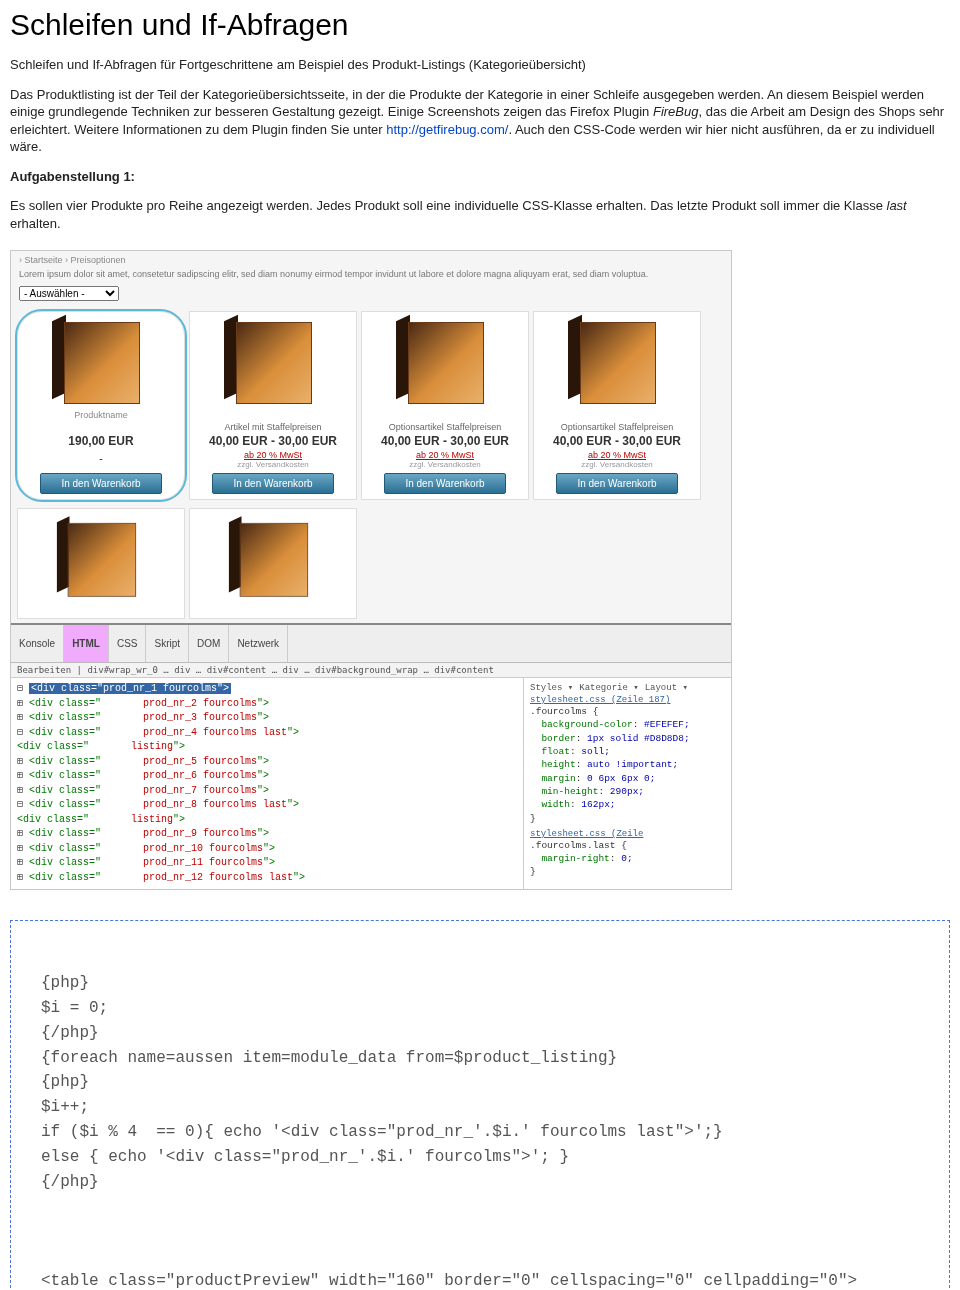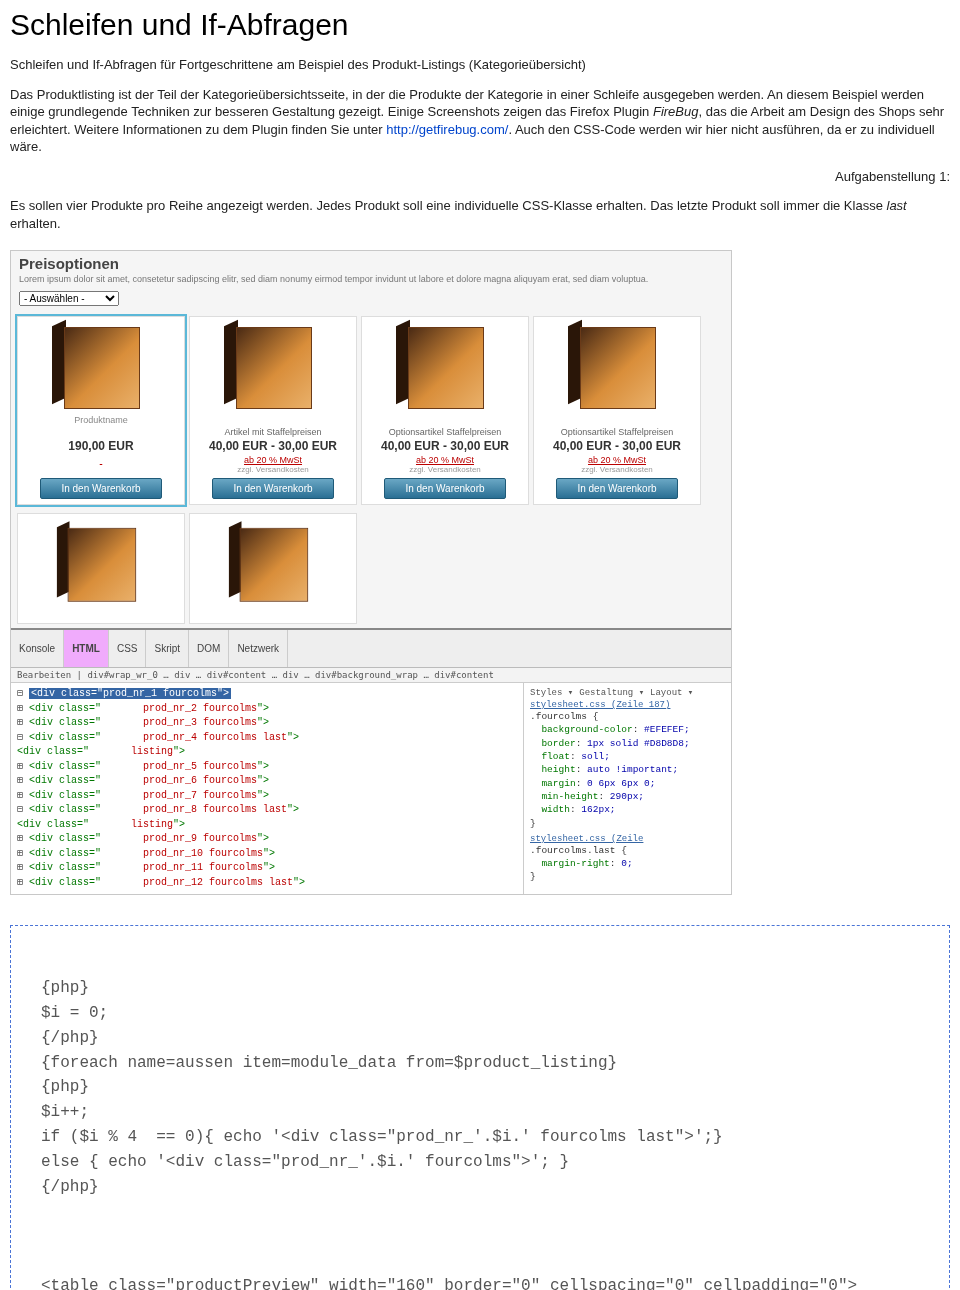--- a/index.html
+++ b/index.html
@@ -14,21 +14,21 @@
   h1 {
     font-size: 30px;
     font-weight: normal;
     margin: 0 0 14px 0;
     color: #000;
   }
   p {
     margin: 0 0 12px 0;
     line-height: 1.35;
   }
-  .bold { font-weight: normal; text-align: right; }
+  .bold { font-weight: bold; }
   .italic { font-style: italic; }
   a.link { color: #0044cc; text-decoration: none; }
   .screenshot-wrap {
     margin: 18px 0 30px 0;
   }
   
   .shot {
     width: 720px;
     background: #f5f5f5;
     border: 1px solid #c8c8c8;
@@ -62,21 +62,21 @@
     padding: 4px 6px;
     gap: 4px;
   }
   .prod {
     width: 160px;
     background: #fff;
     border: 1px solid #ddd;
     text-align: center;
     padding: 4px 3px 5px 3px;
   }
-  .prod.sel { outline: 2px solid #5bb8d8; }
+  .prod.sel { outline: 2px solid #5bb8d8; border-radius: 25px; }
   .prod .box3d {
     width: 110px;
     height: 90px;
     margin: 0 auto 4px auto;
     position: relative;
   }
   .prod .box3d .face {
     position: absolute;
     left: 18px; top: 6px;
     width: 74px; height: 80px;
@@ -186,21 +186,21 @@
 </p>
 
 <p class="bold">Aufgabenstellung 1:</p>
 
 <p>
   <span>Es sollen vier Produkte pro Reihe angezeigt werden. Jedes Produkt soll eine individuelle CSS-Klasse erhalten. Das letzte Produkt soll immer die Klasse </span><span class="italic">last</span><span> erhalten.</span>
 </p>
 
 <div class="screenshot-wrap">
   <div class="shot">
-    <div class="heading">Preisoptionen</div>
+    <div class="crumbs">› Startseite › Preisoptionen</div>
     <div class="lorem">Lorem ipsum dolor sit amet, consetetur sadipscing elitr, sed diam nonumy eirmod tempor invidunt ut labore et dolore magna aliquyam erat, sed diam voluptua.</div>
     <select class="aus">
       <option>- Auswählen -</option>
     </select>
 
     <div class="products-row" id="prod-row">
         <div class="prod sel">
           <div class="box3d">
             <div class="side"></div>
             <div class="face"></div>
@@ -289,21 +289,21 @@
             <div class="line">⊟ <span class="at">&lt;div class="<span class="cl">prod_nr_8 fourcolms last</span>"&gt;</span></div>
             <div class="line">   <span class="at">  &lt;div class="<span class="cl">listing</span>"&gt;</span></div>
             <div class="line">⊞ <span class="at">&lt;div class="<span class="cl">prod_nr_9 fourcolms</span>"&gt;</span></div>
             <div class="line">⊞ <span class="at">&lt;div class="<span class="cl">prod_nr_10 fourcolms</span>"&gt;</span></div>
             <div class="line">⊞ <span class="at">&lt;div class="<span class="cl">prod_nr_11 fourcolms</span>"&gt;</span></div>
             <div class="line">⊞ <span class="at">&lt;div class="<span class="cl">prod_nr_12 fourcolms last</span>"&gt;</span></div>
           </div>
         <div class="fb-right">
           <div class="rtabs" id="fb-rtabs">
               <span>Styles ▾</span>
-              <span>Gestaltung ▾</span>
+              <span>Kategorie ▾</span>
               <span>Layout ▾</span>
             </div>
           <div class="file">stylesheet.css (Zeile 187)</div>
           <div class="rule">.fourcolms {</div>
           <div id="rules1">
               <div class="rule">&nbsp;&nbsp;<span class="prop">background-color</span>:<span class="val"> #EFEFEF;</span></div>
               <div class="rule">&nbsp;&nbsp;<span class="prop">border</span>:<span class="val"> 1px solid #D8D8D8;</span></div>
               <div class="rule">&nbsp;&nbsp;<span class="prop">float</span>:<span class="val"> soll;</span></div>
               <div class="rule">&nbsp;&nbsp;<span class="prop">height</span>:<span class="val"> auto !important;</span></div>
               <div class="rule">&nbsp;&nbsp;<span class="prop">margin</span>:<span class="val"> 0 6px 6px 0;</span></div>

